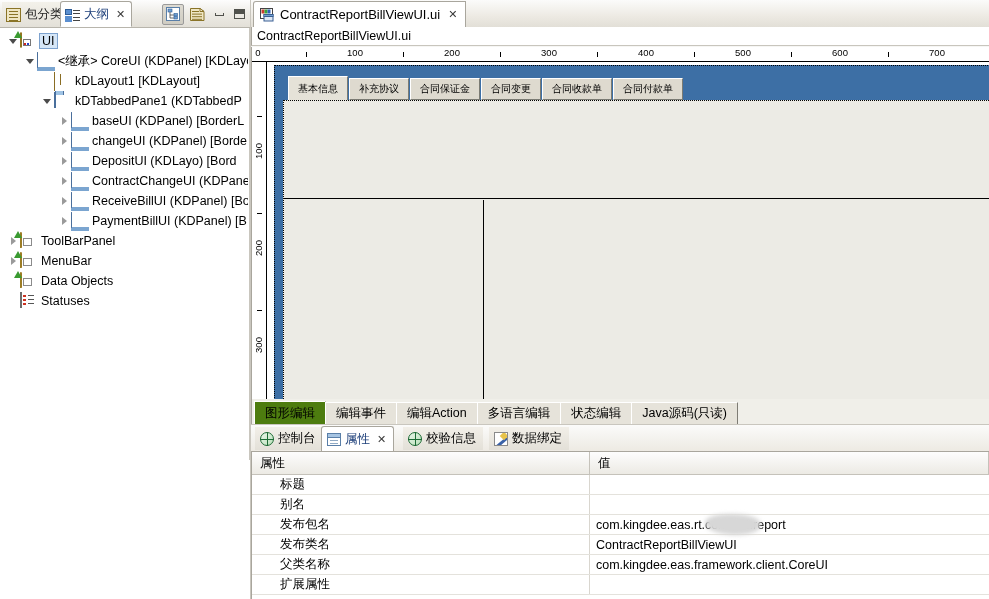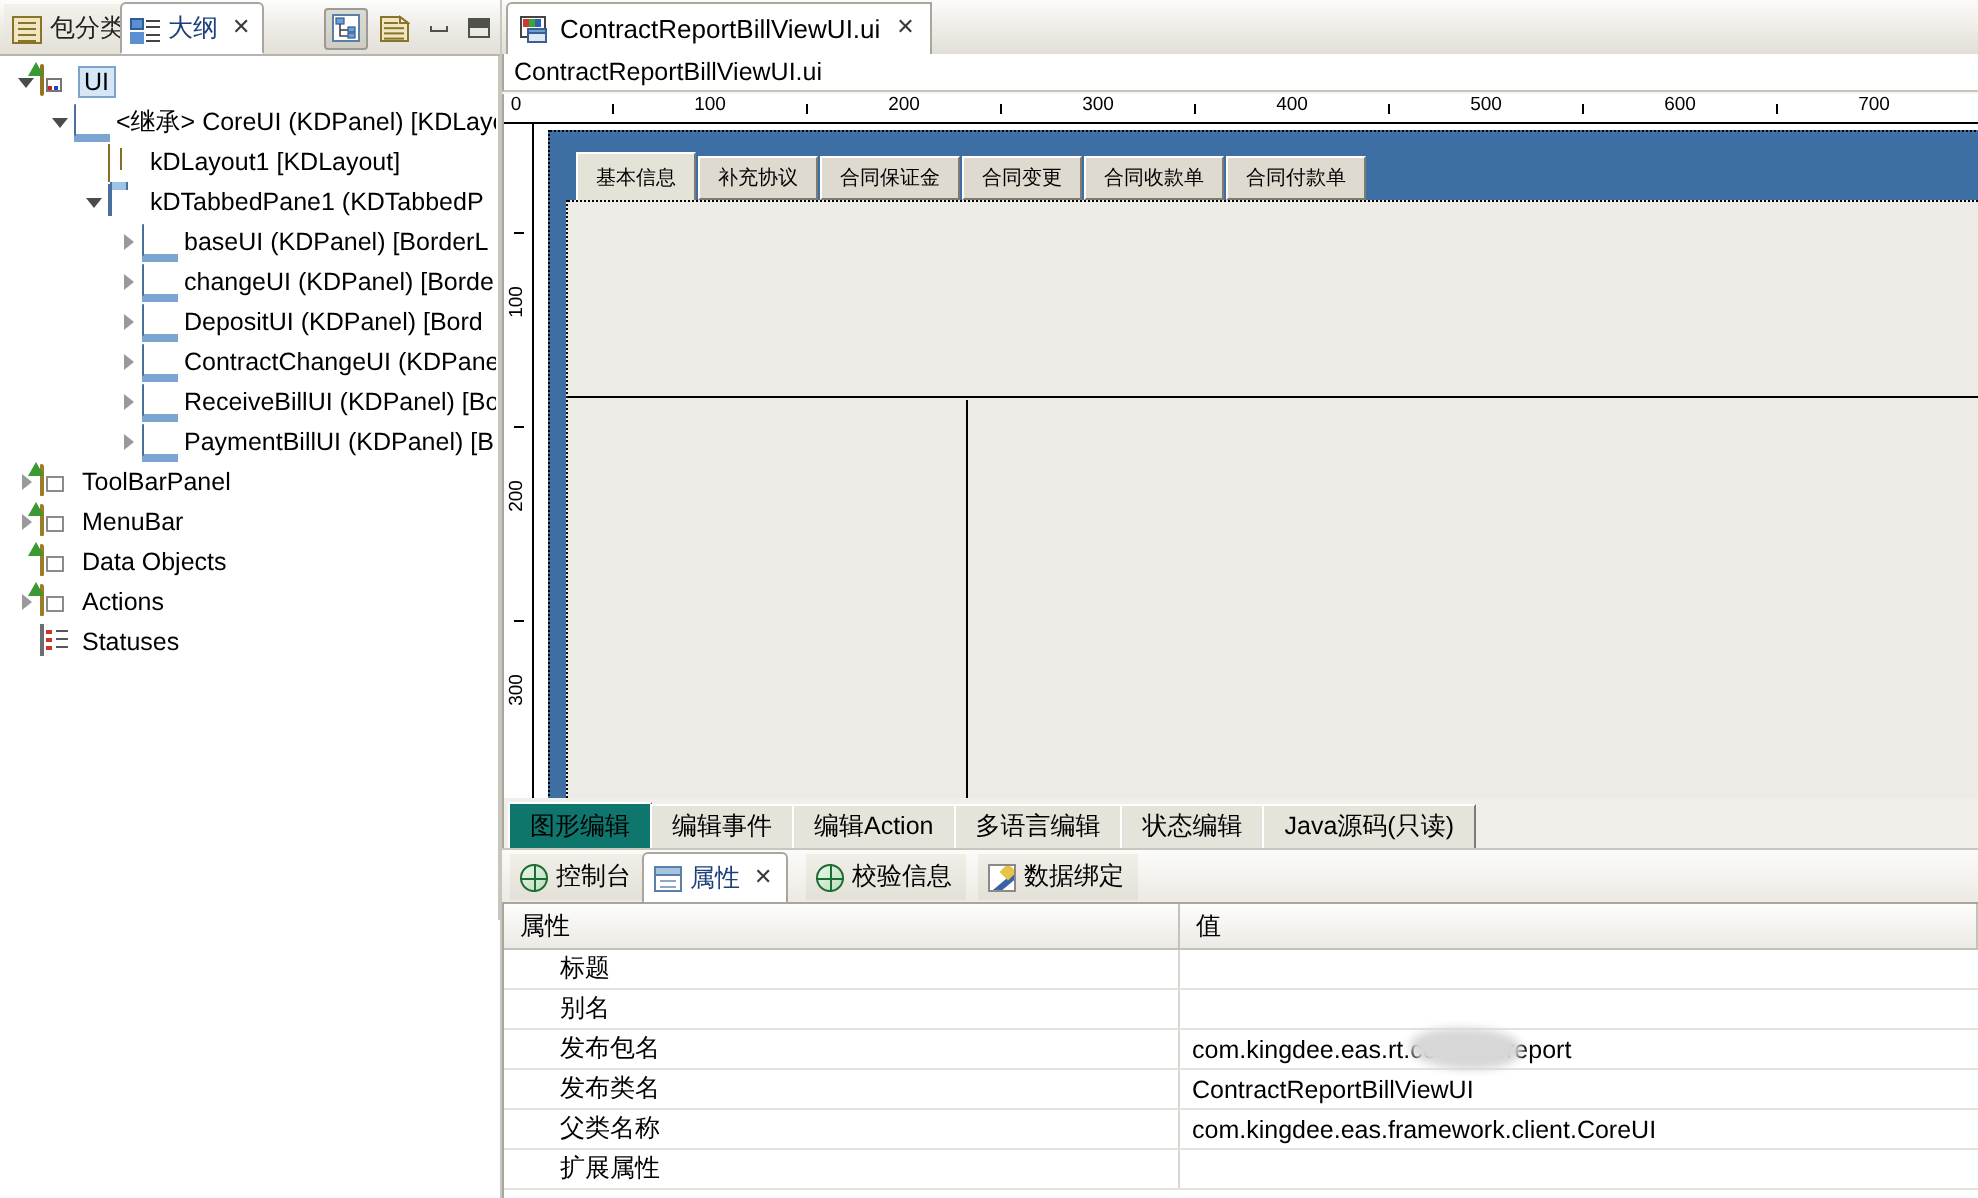--- a/index.html
+++ b/index.html
@@ -295,21 +295,21 @@
   .mtab {
     height: 22px; padding: 0 10px;
     display: flex; align-items: center;
     font-size: 12.5px; color: #000;
     background: #e6e3da;
     border: 1px solid #ffffff;
     border-right-color: #7e7c74; border-top-color:#ffffff;
     border-bottom: none;
     margin-right: -1px;
   }
-  .mtab.active { background: #0f766e; height: 23px; margin-top: 28px; }
+  .mtab.active { background: #4d7c0f; height: 23px; margin-top: 28px; }
 
   
   #props-view {
     position: absolute; left: 251px; top: 425px; right: 0; bottom: 0;
     background: #f6f6f4;
   }
   .ptabbar {
     position: relative; height: 43px;
     background: linear-gradient(to bottom,#fbfbfa 0%,#edeae3 60%,#e2dfd7 100%);
   }
@@ -482,21 +482,21 @@
             </span>
             <span class="ticon"><span class="ico-panel"></span></span>
             <span class="tlabel">changeUI (KDPanel) [Borde</span>
           </div>
           <div class="trow">
             <span style="width:57px;min-width:57px"></span>
             <span class="arrow closed">
               <i></i>
             </span>
             <span class="ticon"><span class="ico-panel"></span></span>
-            <span class="tlabel">DepositUI (KDPanel) [Bord</span>
+            <span class="tlabel">DepositUI (KDLayo) [Bord</span>
           </div>
           <div class="trow">
             <span style="width:57px;min-width:57px"></span>
             <span class="arrow closed">
               <i></i>
             </span>
             <span class="ticon"><span class="ico-panel"></span></span>
             <span class="tlabel">ContractChangeUI (KDPane</span>
           </div>
           <div class="trow">
@@ -531,28 +531,20 @@
             <span class="ticon"><span class="ico-folder"><i class="gdot"></i><i class="bdot"></i><i class="green"></i></span></span>
             <span class="tlabel">MenuBar</span>
           </div>
           <div class="trow">
             <span style="width:6px;min-width:6px"></span>
             <span class="arrow none">
               <i></i>
             </span>
             <span class="ticon"><span class="ico-folder"><i class="gdot"></i><i class="bdot"></i><i class="green"></i></span></span>
             <span class="tlabel">Data Objects</span>
-          </div>
-          <div class="trow">
-            <span style="width:6px;min-width:6px"></span>
-            <span class="arrow closed">
-              <i></i>
-            </span>
-            <span class="ticon"><span class="ico-folder"><i class="gdot"></i><i class="bdot"></i><i class="green"></i></span></span>
-            <span class="tlabel">Actions</span>
           </div>
           <div class="trow">
             <span style="width:6px;min-width:6px"></span>
             <span class="arrow none">
               <i></i>
             </span>
             <span class="ticon"><span class="ico-status"></span></span>
             <span class="tlabel">Statuses</span>
           </div>
         </div>

